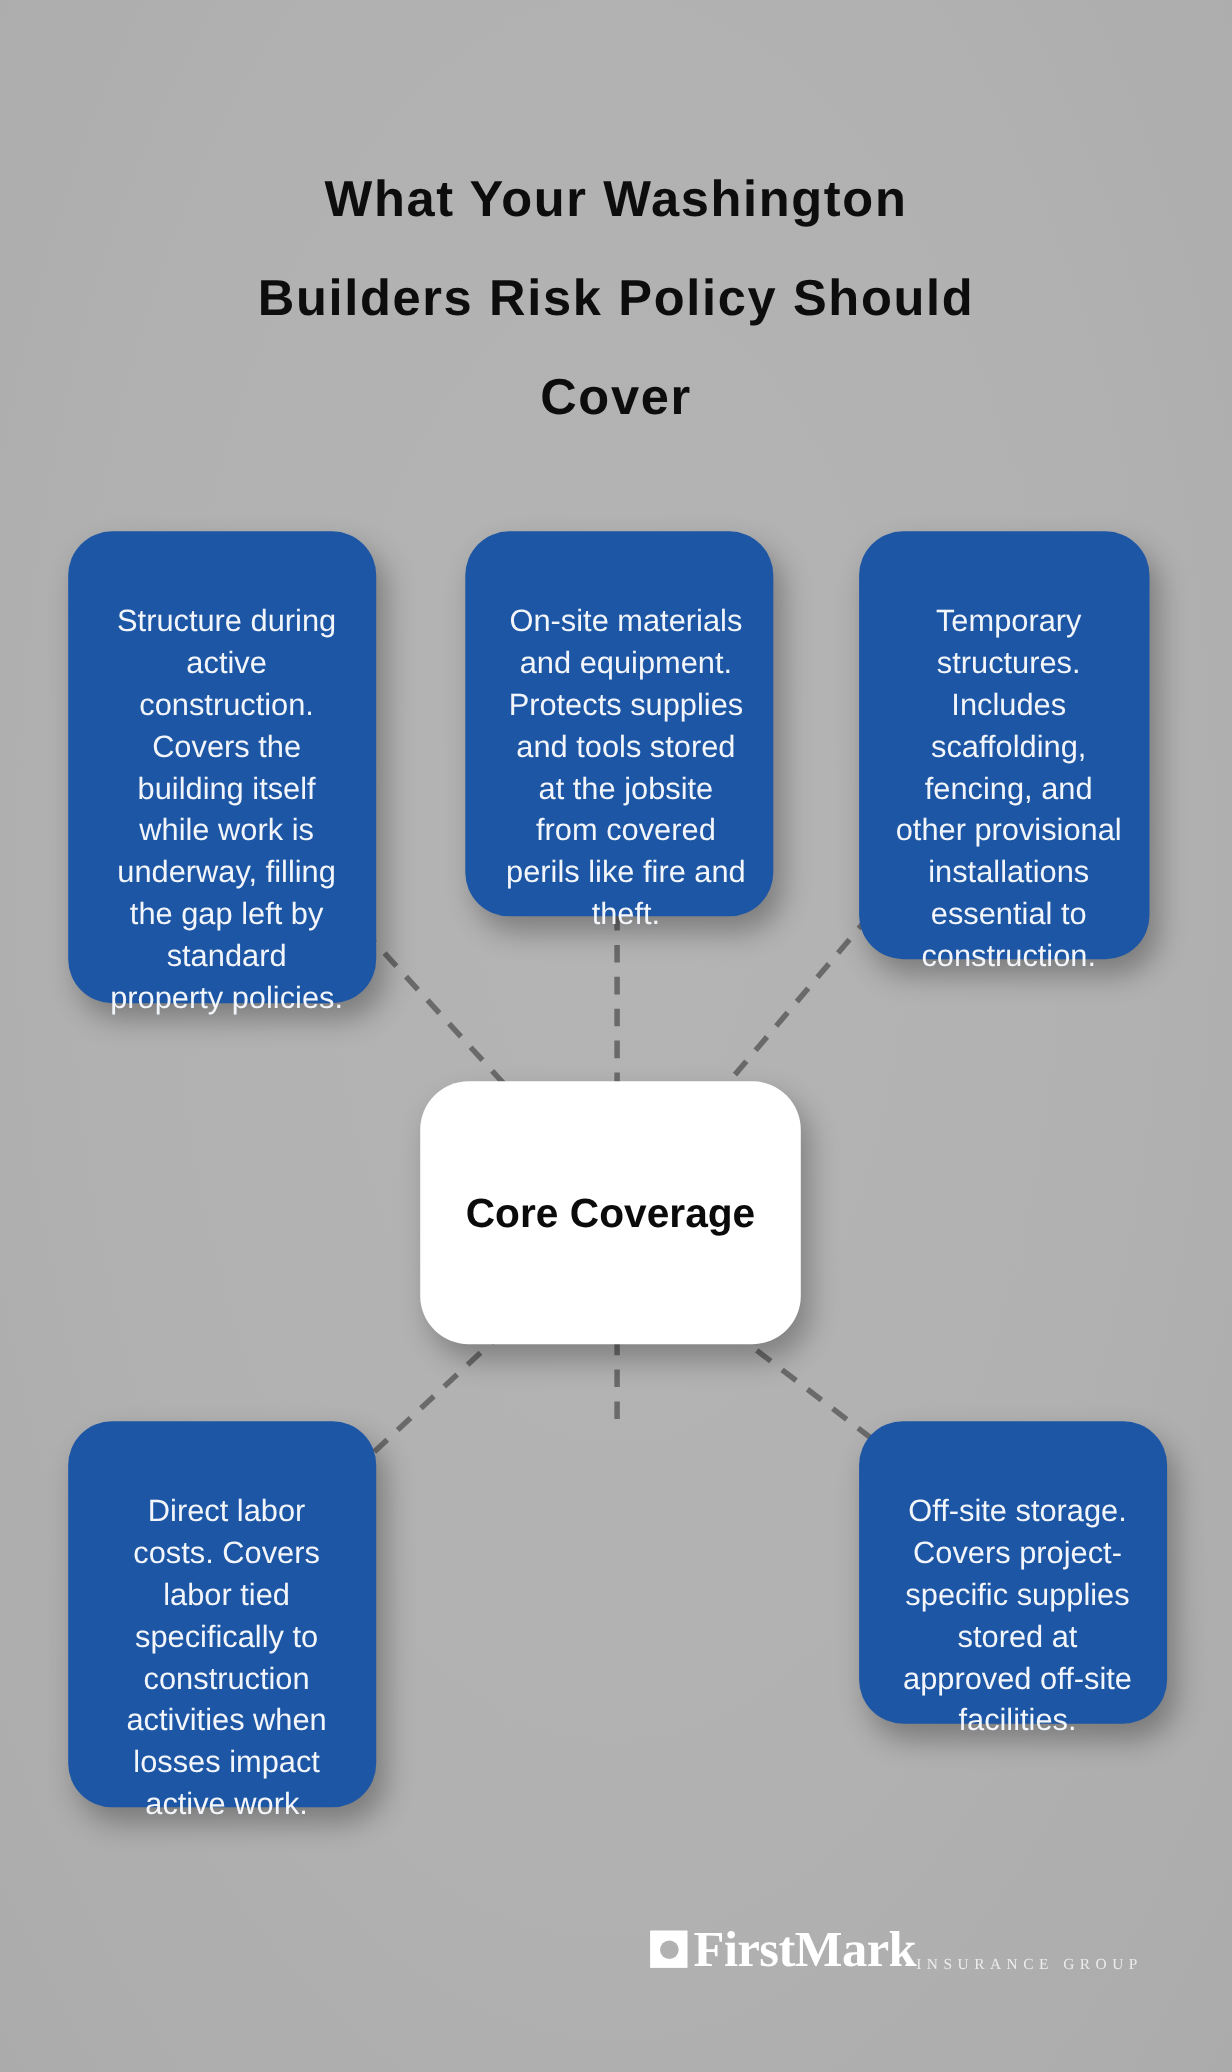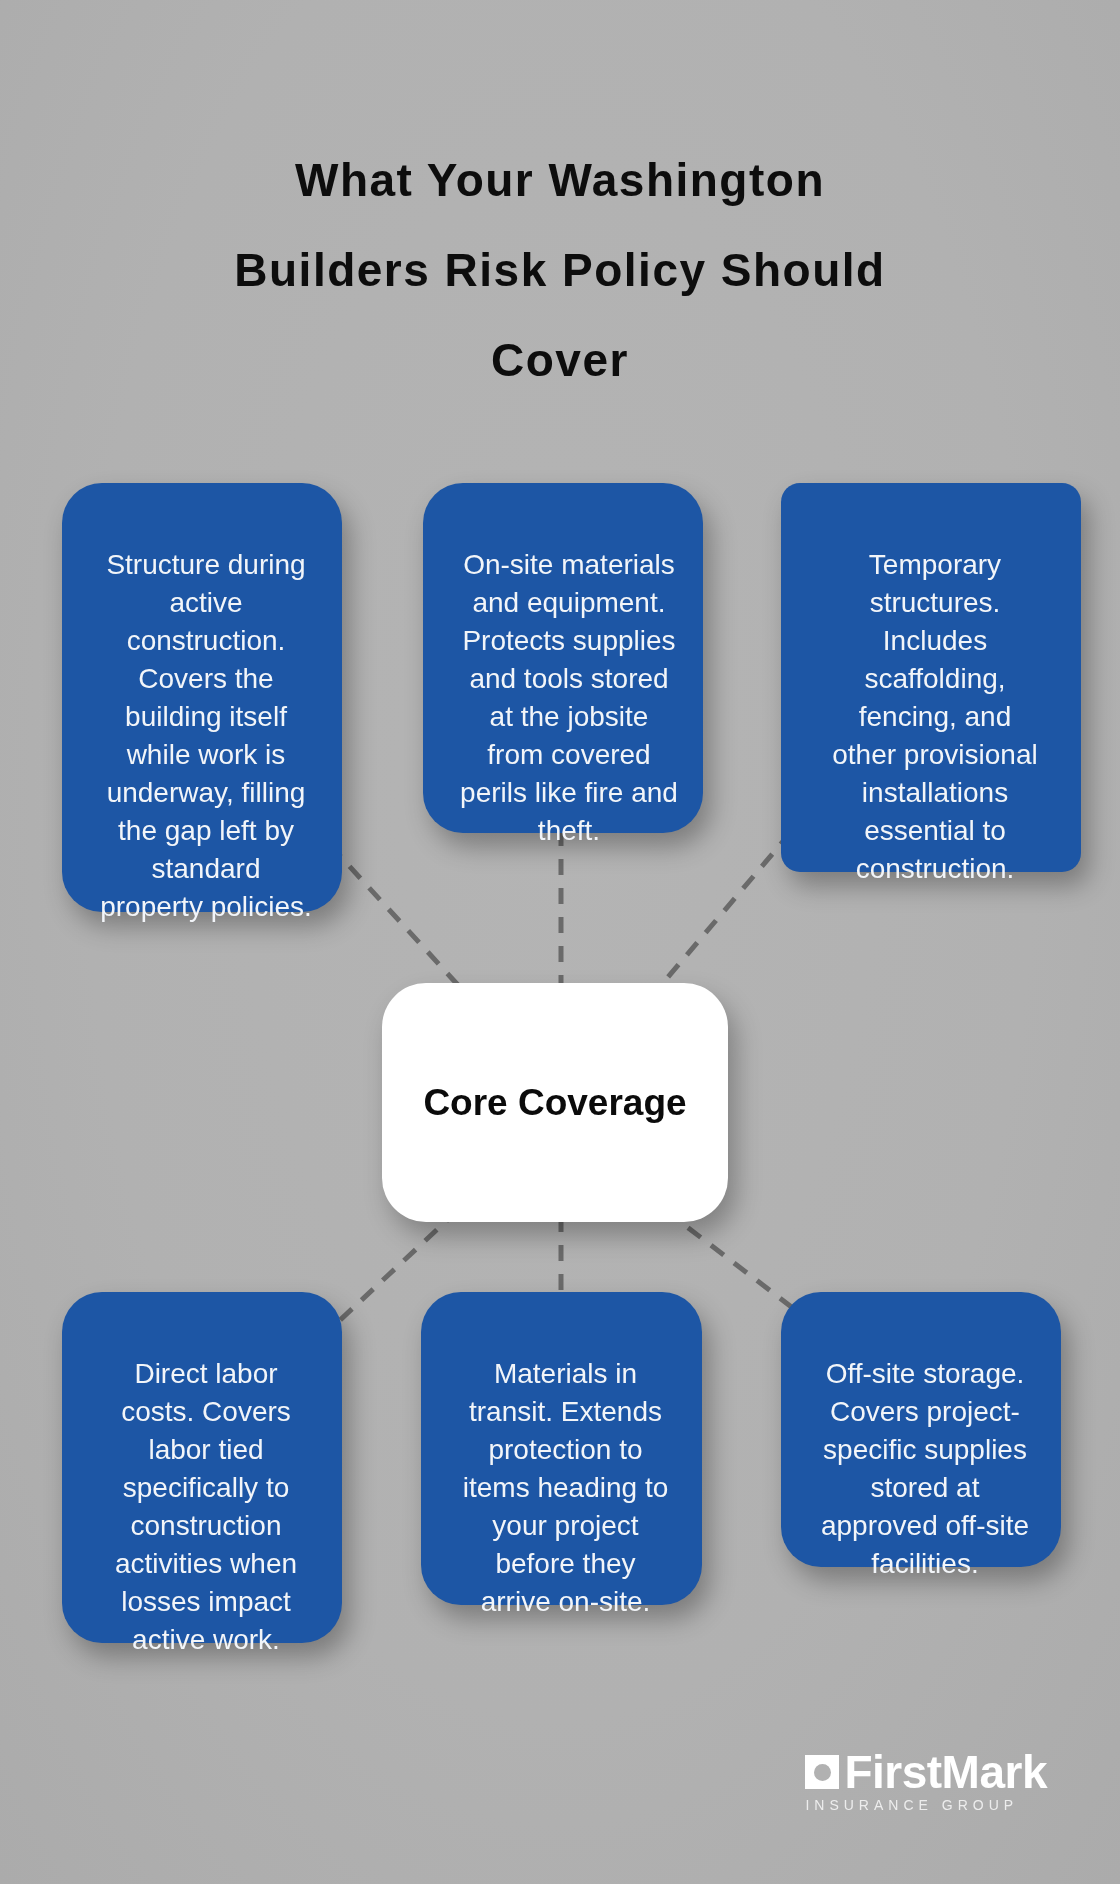--- a/index.html
+++ b/index.html
@@ -52,21 +52,21 @@
     box-shadow: 8px 14px 26px rgba(0,0,0,0.30);
     color: #f2f5f9;
     font-size: 28px;
     line-height: 38px;
     padding: 25px 16px 20px 24px;
     white-space: pre-line;
     text-align: center;
   }
   .node-1 { left: 62px;  top: 483px;  width: 280px; height: 429px; }
   .node-2 { left: 423px; top: 483px;  width: 280px; height: 350px; padding-left: 28px; }
-  .node-3 { left: 781px; top: 483px;  width: 300px; height: 389px; border-radius: 19px; }
+  .node-3 { left: 781px; top: 483px;  width: 264px; height: 389px; }
   .node-4 { left: 62px;  top: 1292px; width: 280px; height: 351px; }
   .node-5 { left: 421px; top: 1292px; width: 281px; height: 313px; }
   .node-6 { left: 781px; top: 1292px; width: 280px; height: 275px; }
 
   .center-node {
     position: absolute;
     left: 382px;
     top: 983px;
     width: 346px;
     height: 239px;
@@ -81,21 +81,23 @@
     font-size: 37px;
     font-weight: 700;
     color: #0b0b0b;
   }
 
   .logo {
     position: absolute;
     top: 1749px;
     right: 73px;
     display: flex;
-    flex-direction: column;
+    flex-direction: row;
+    align-items: flex-end;
+    font-family: Liberation Serif, serif;
   }
   .logo-row {
     display: flex;
     align-items: center;
     gap: 5px;
   }
   .logo-mark {
     width: 34px;
     height: 34px;
     background: #ffffff;
@@ -187,29 +189,20 @@
     <span>Direct labor
 costs. Covers
 labor tied
 specifically to
 construction
 activities when
 losses impact
 active work.</span>
   </div>
 
-  <div class="node node-5">
-    <span>Materials in
-transit. Extends
-protection to
-items heading to
-your project
-before they
-arrive on-site.</span>
-  </div>
 
   <div class="node node-6">
     <span>Off-site storage.
 Covers project-
 specific supplies
 stored at
 approved off-site
 facilities.</span>
   </div>
 

